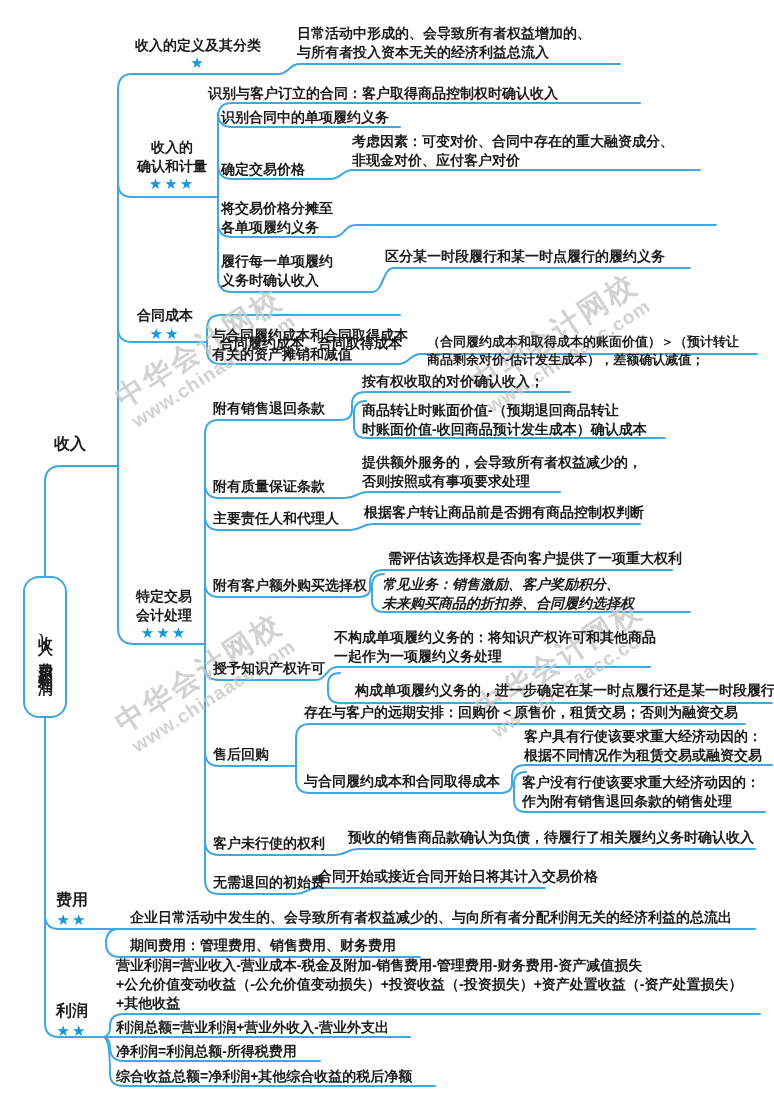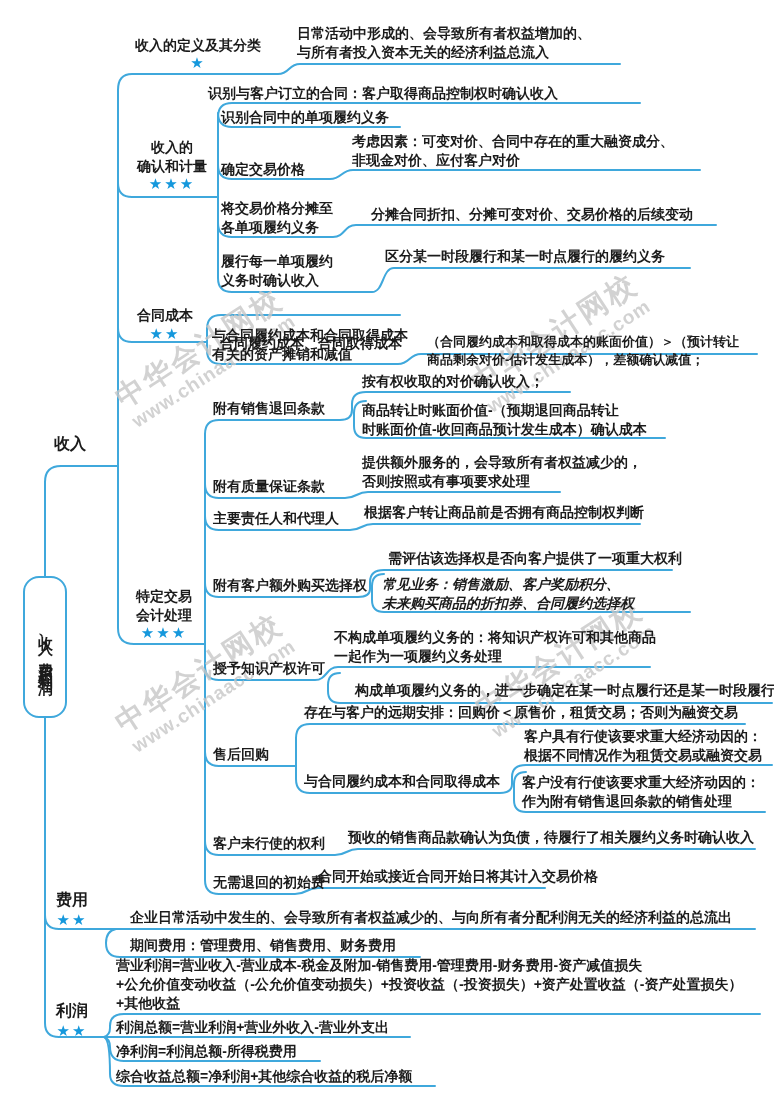--- a/index.html
+++ b/index.html
@@ -119,21 +119,20 @@
   <div class="node" style="left:221px;top:108px;">识别合同中的单项履约义务</div>
   <div class="node" style="left:221px;top:160px;">确定交易价格</div>
   <div class="node" style="left:352px;top:132px;">
     <span class="ln">考虑因素：可变对价、合同中存在的重大融资成分、</span>
     <span class="ln">非现金对价、应付客户对价</span>
   </div>
   <div class="node" style="left:221px;top:199px;">
     <span class="ln">将交易价格分摊至</span>
     <span class="ln">各单项履约义务</span>
   </div>
-  <div class="node" style="left:371px;top:205px;">分摊合同折扣、分摊可变对价、交易价格的后续变动</div>
   <div class="node" style="left:221px;top:252px;">
     <span class="ln">履行每一单项履约</span>
     <span class="ln">义务时确认收入</span>
   </div>
   <div class="node" style="left:385px;top:247px;">区分某一时段履行和某一时点履行的履约义务</div>
 
   <div class="node ctr" style="left:130px;top:306px;width:70px;">合同成本</div>
   <div class="stars" style="left:130px;top:326px;width:70px;">★★</div>
   <div class="node" style="left:220px;top:294px;margin-top:40px;">合同履约成本、合同取得成本</div>
   <div class="node" style="left:212px;top:326px;">

